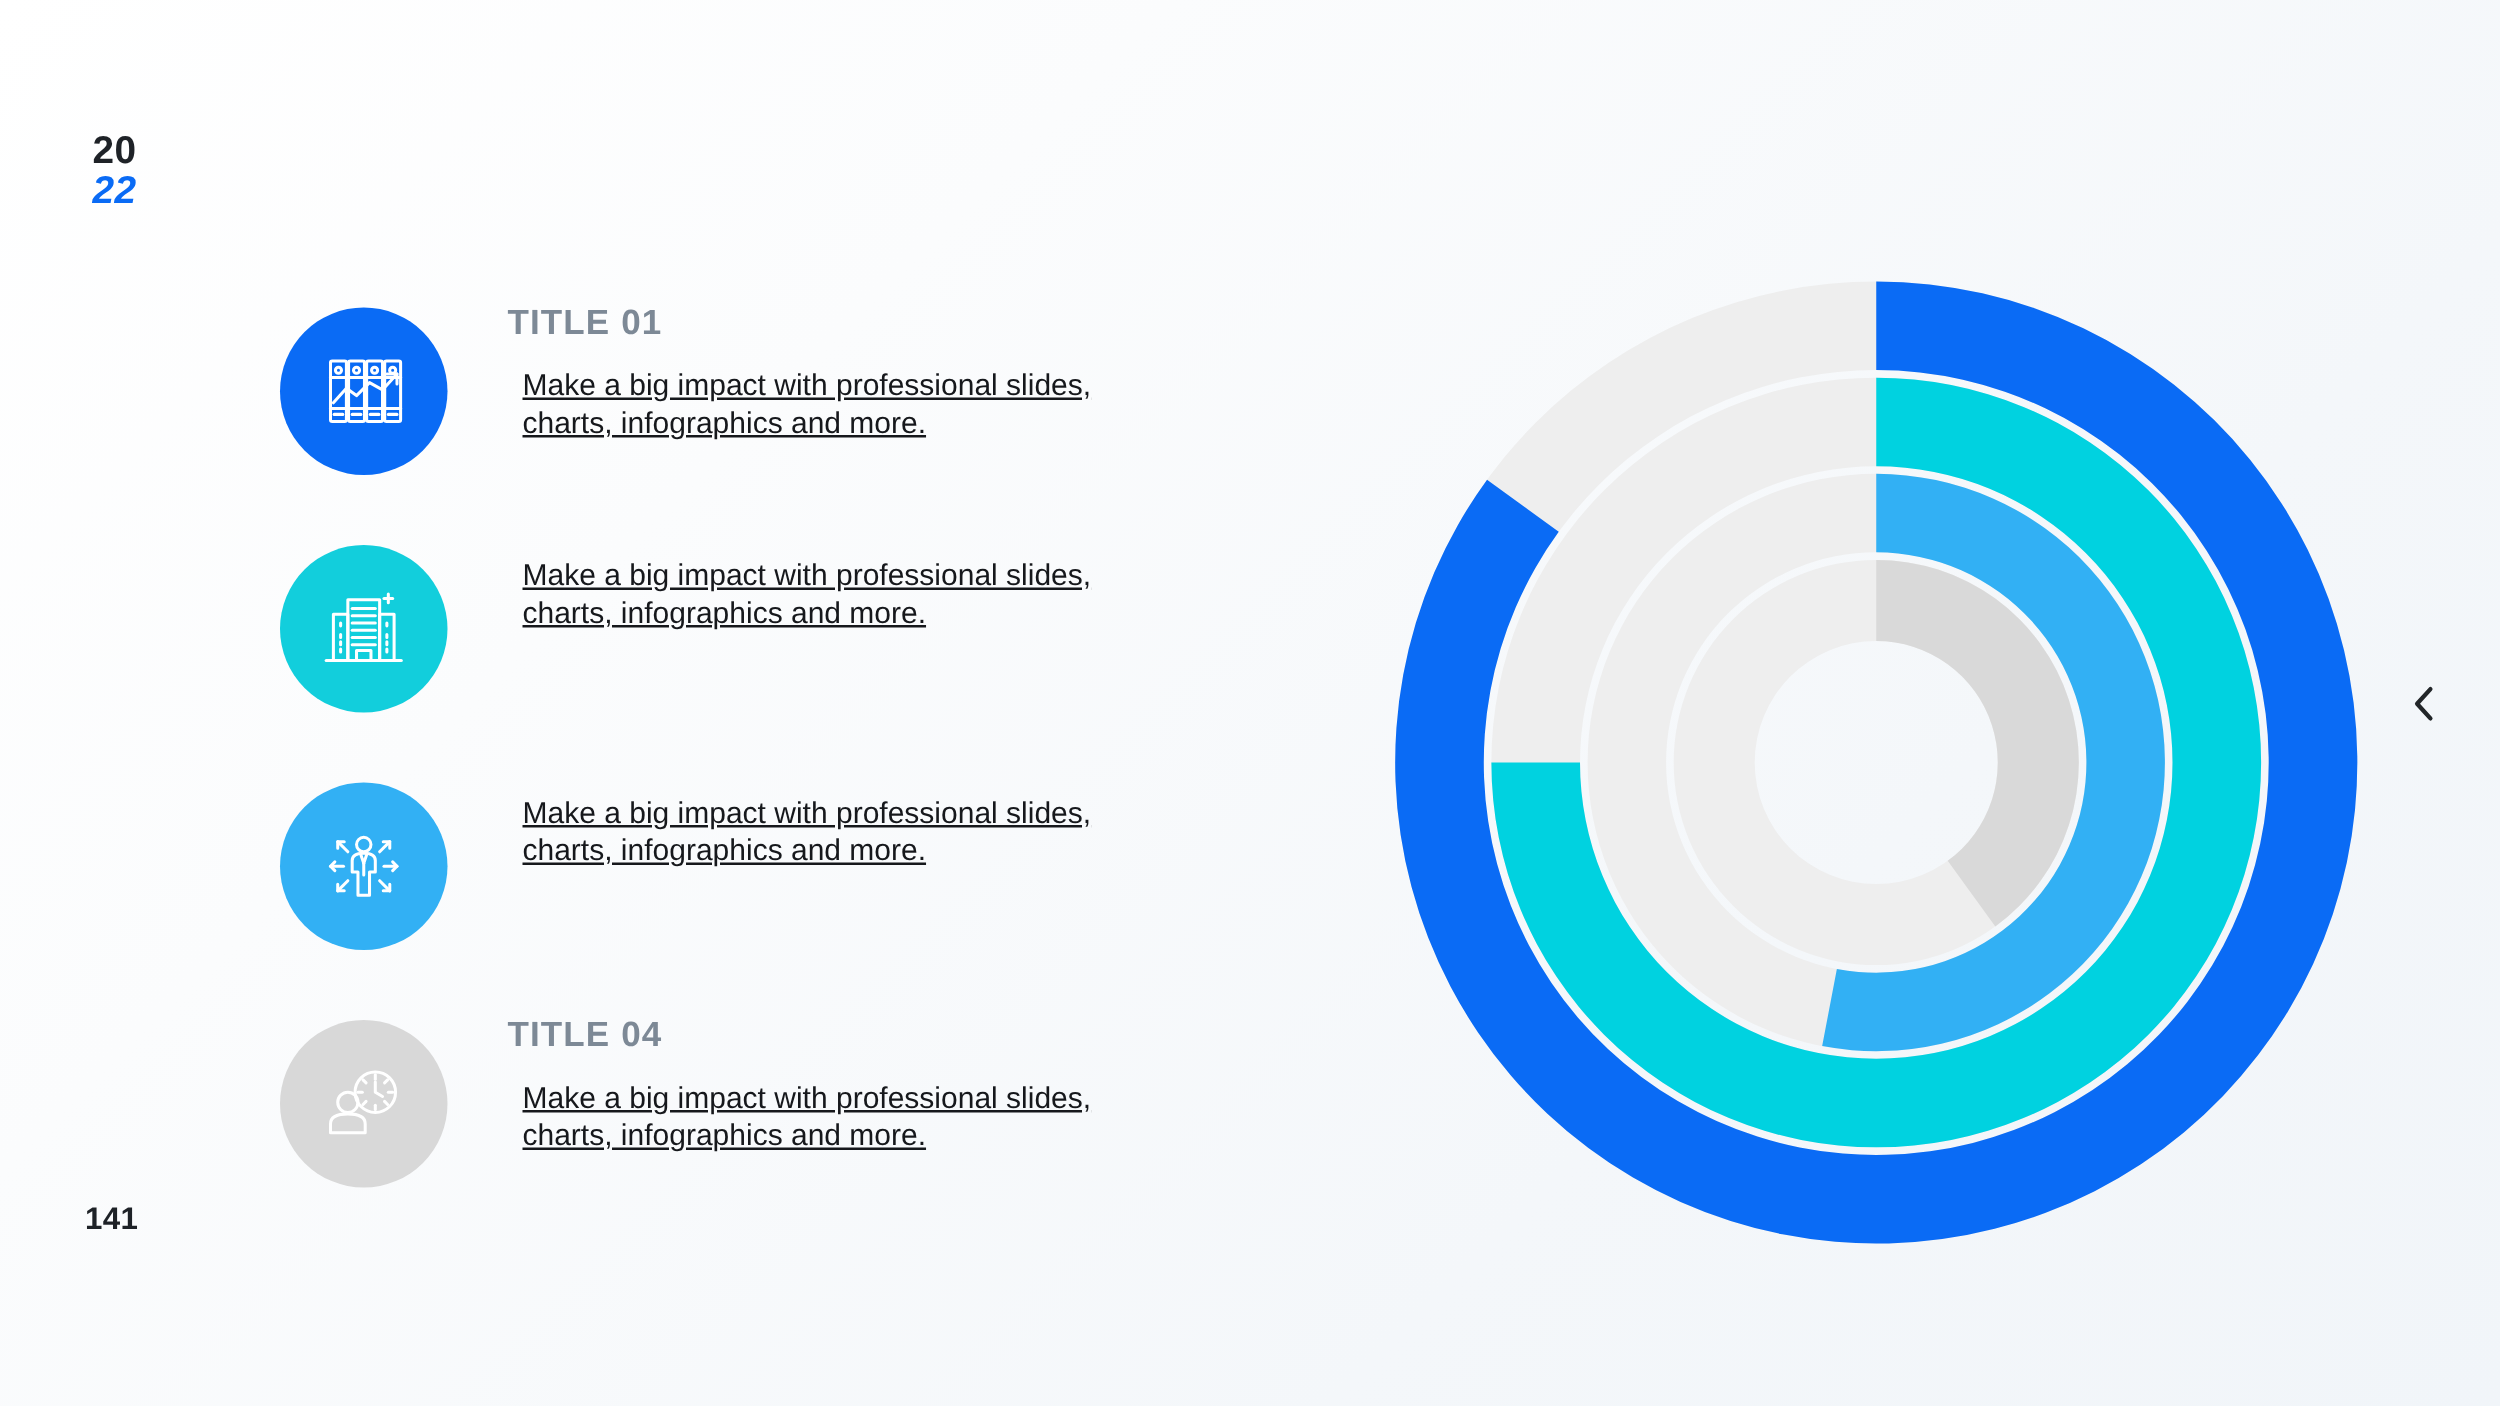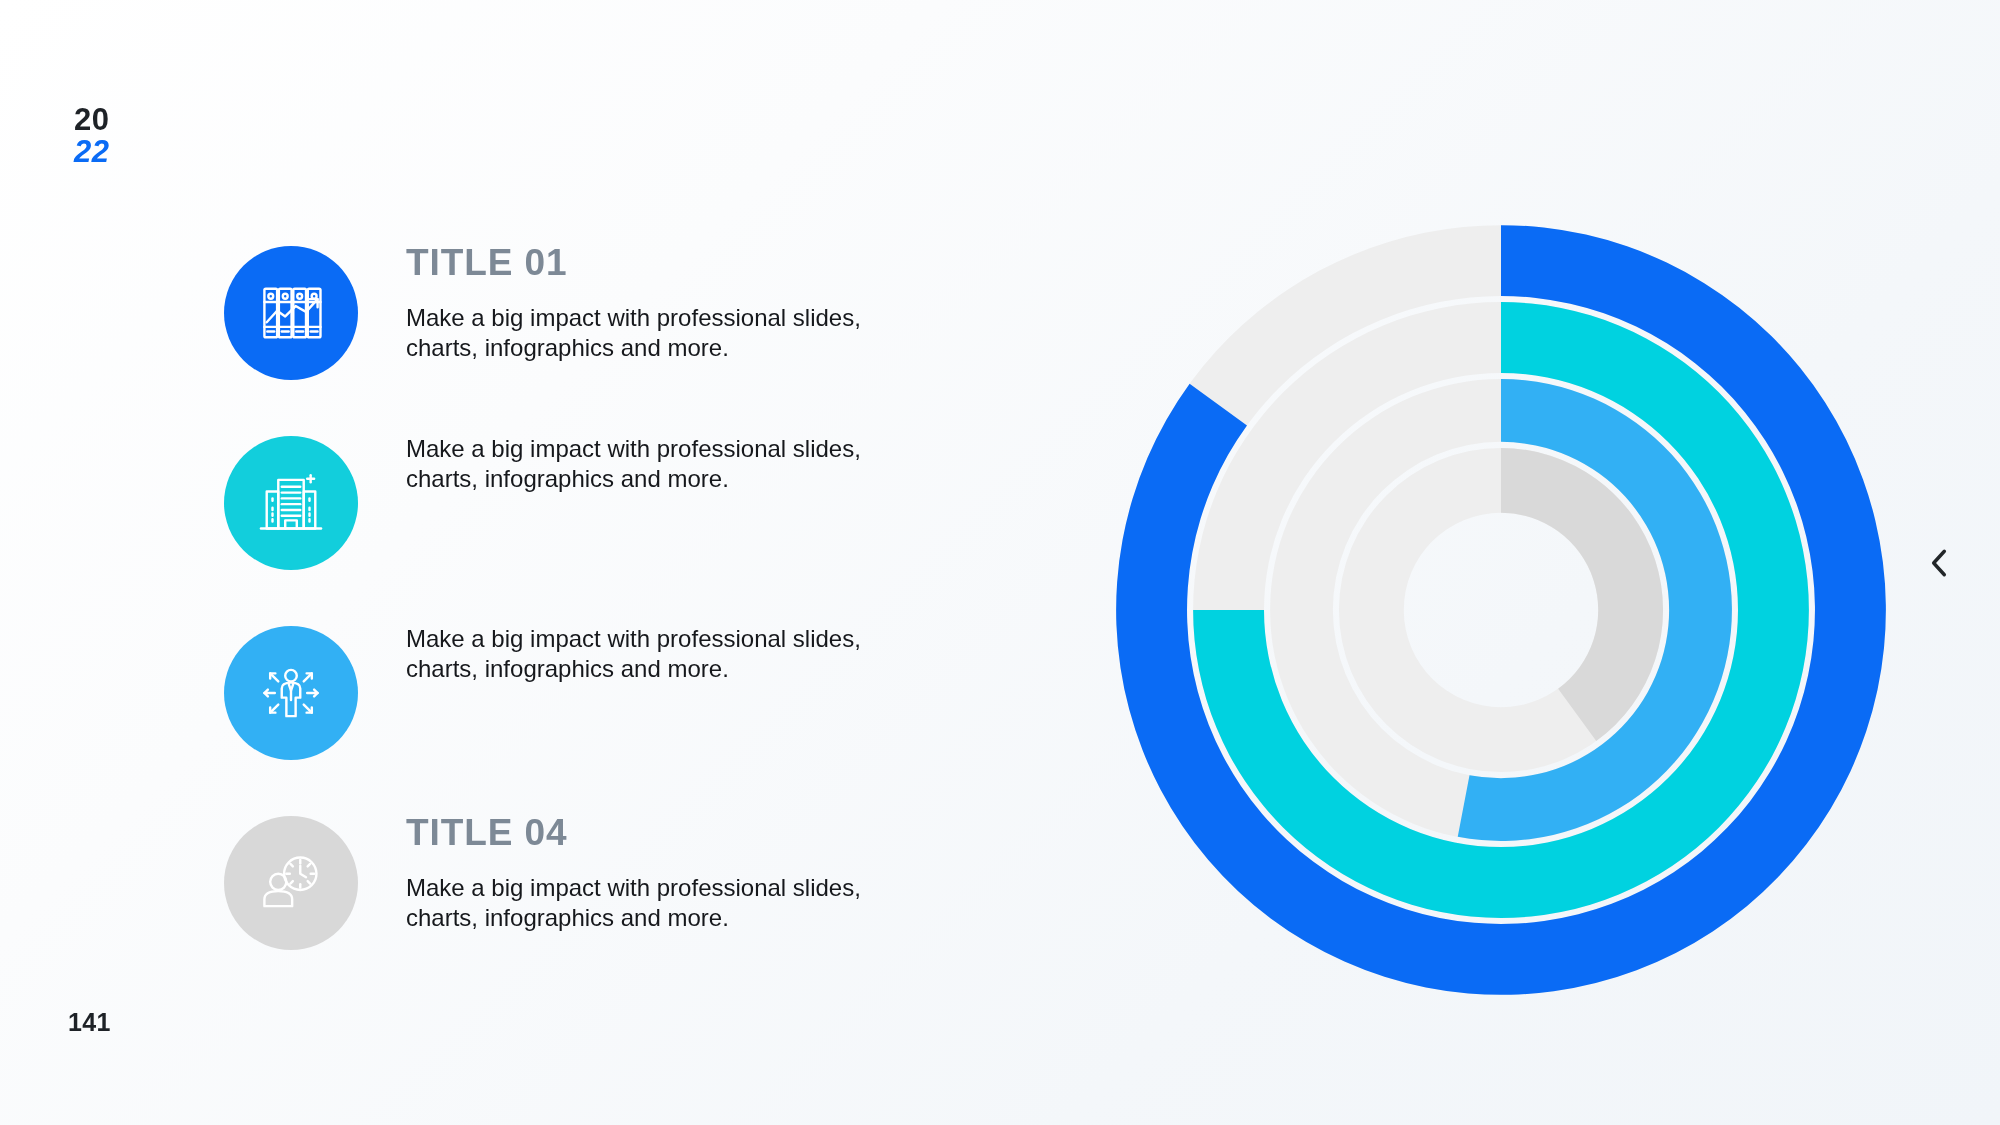--- a/index.html
+++ b/index.html
@@ -36,21 +36,21 @@
     font-weight: bold;
     letter-spacing: 0.4px;
   }
   #year-top { color: #1E2227; margin-top: 42px; }
   #year-bottom { color: #0A6BF5; font-style: italic; }
 
   
   #page-number {
     position: absolute;
     left: 68px;
-    top: 1008px;
+    top: 961px;
     font-size: 25px;
     font-weight: bold;
     color: #1E2227;
     letter-spacing: 0.3px;
   }
 
   
   #feature-list {
     position: absolute;
     left: 224px;
@@ -77,33 +77,34 @@
     height: 74px;
     display: block;
   }
   .feature-text {
     position: absolute;
     left: 182px;
     top: 0;
     width: 540px;
   }
   .feature-title {
-    font-size: 37px;
+    font-size: 28px;
     font-weight: bold;
     color: #7D8996;
     letter-spacing: 0.9px;
     margin: 0 0 22px 0;
     line-height: 1;
   }
   .feature-desc {
     font-size: 24px;
     color: #16181C;
     line-height: 1.26;
-    margin: 0;
+    margin: 12px;
     max-width: 470px;
+    text-decoration: underline;
   }
 
   
   #radial-chart {
     position: absolute;
     left: 1106px;
     top: 215px;
     width: 790px;
     height: 790px;
   }

